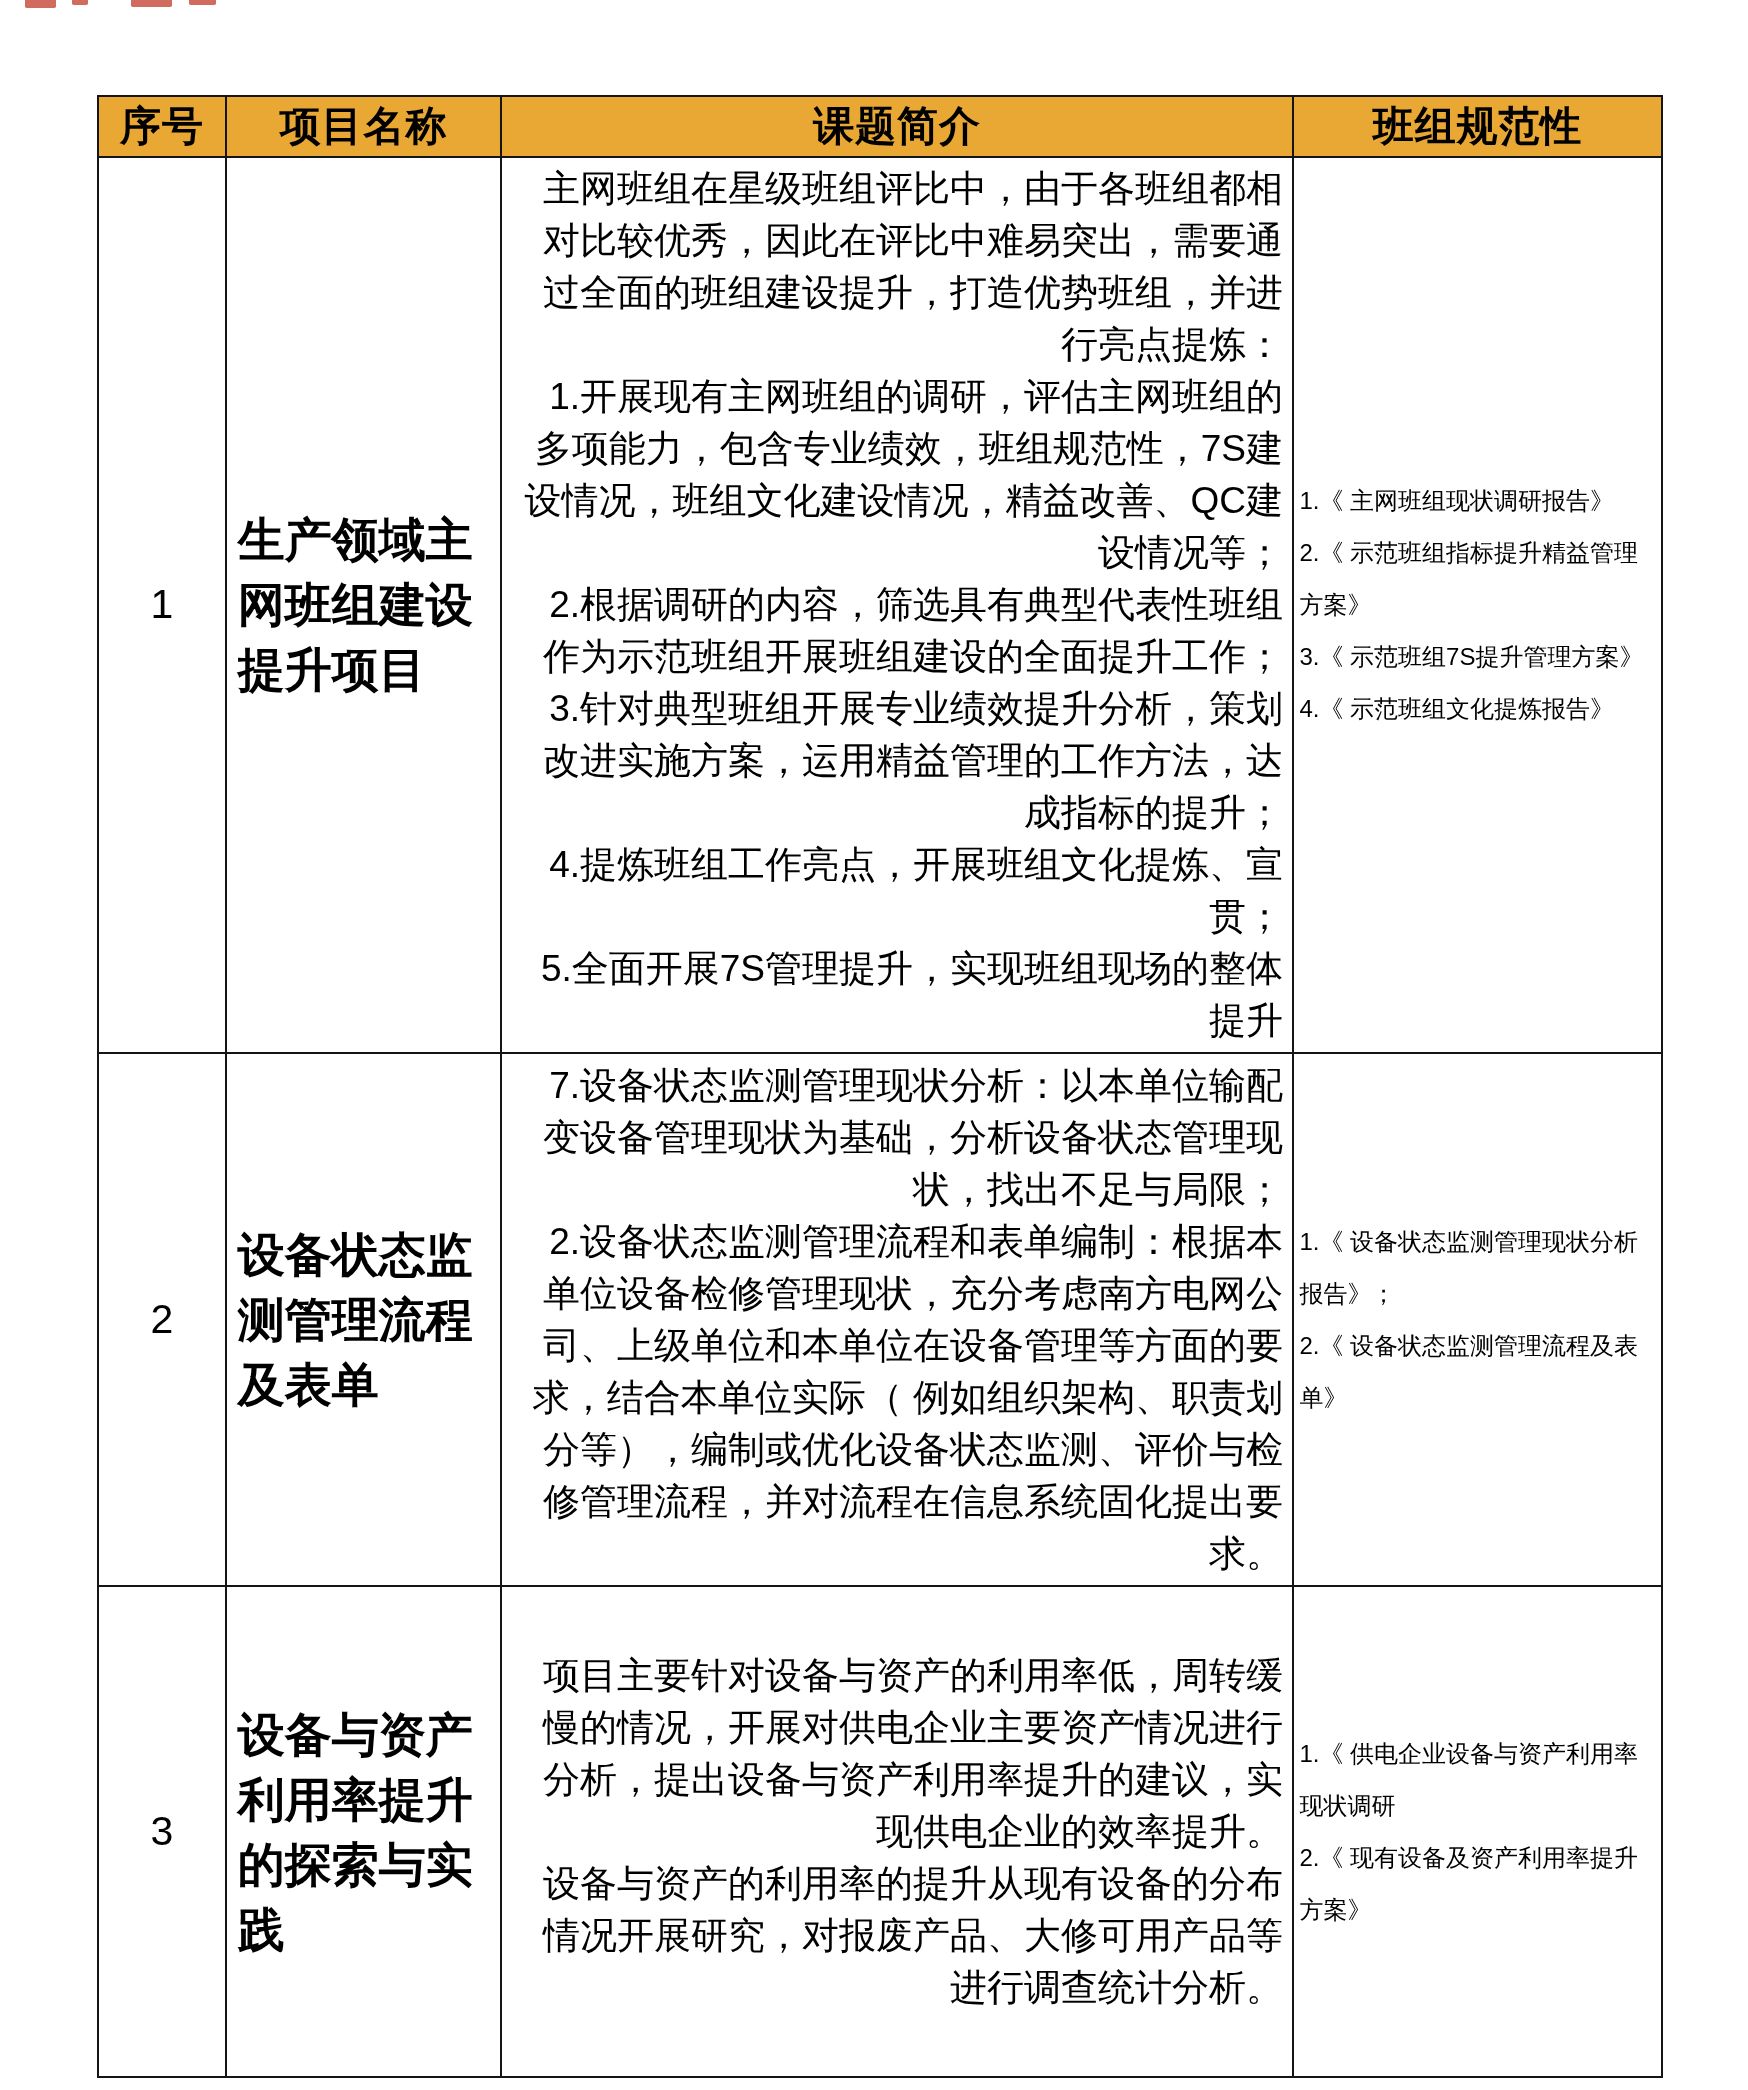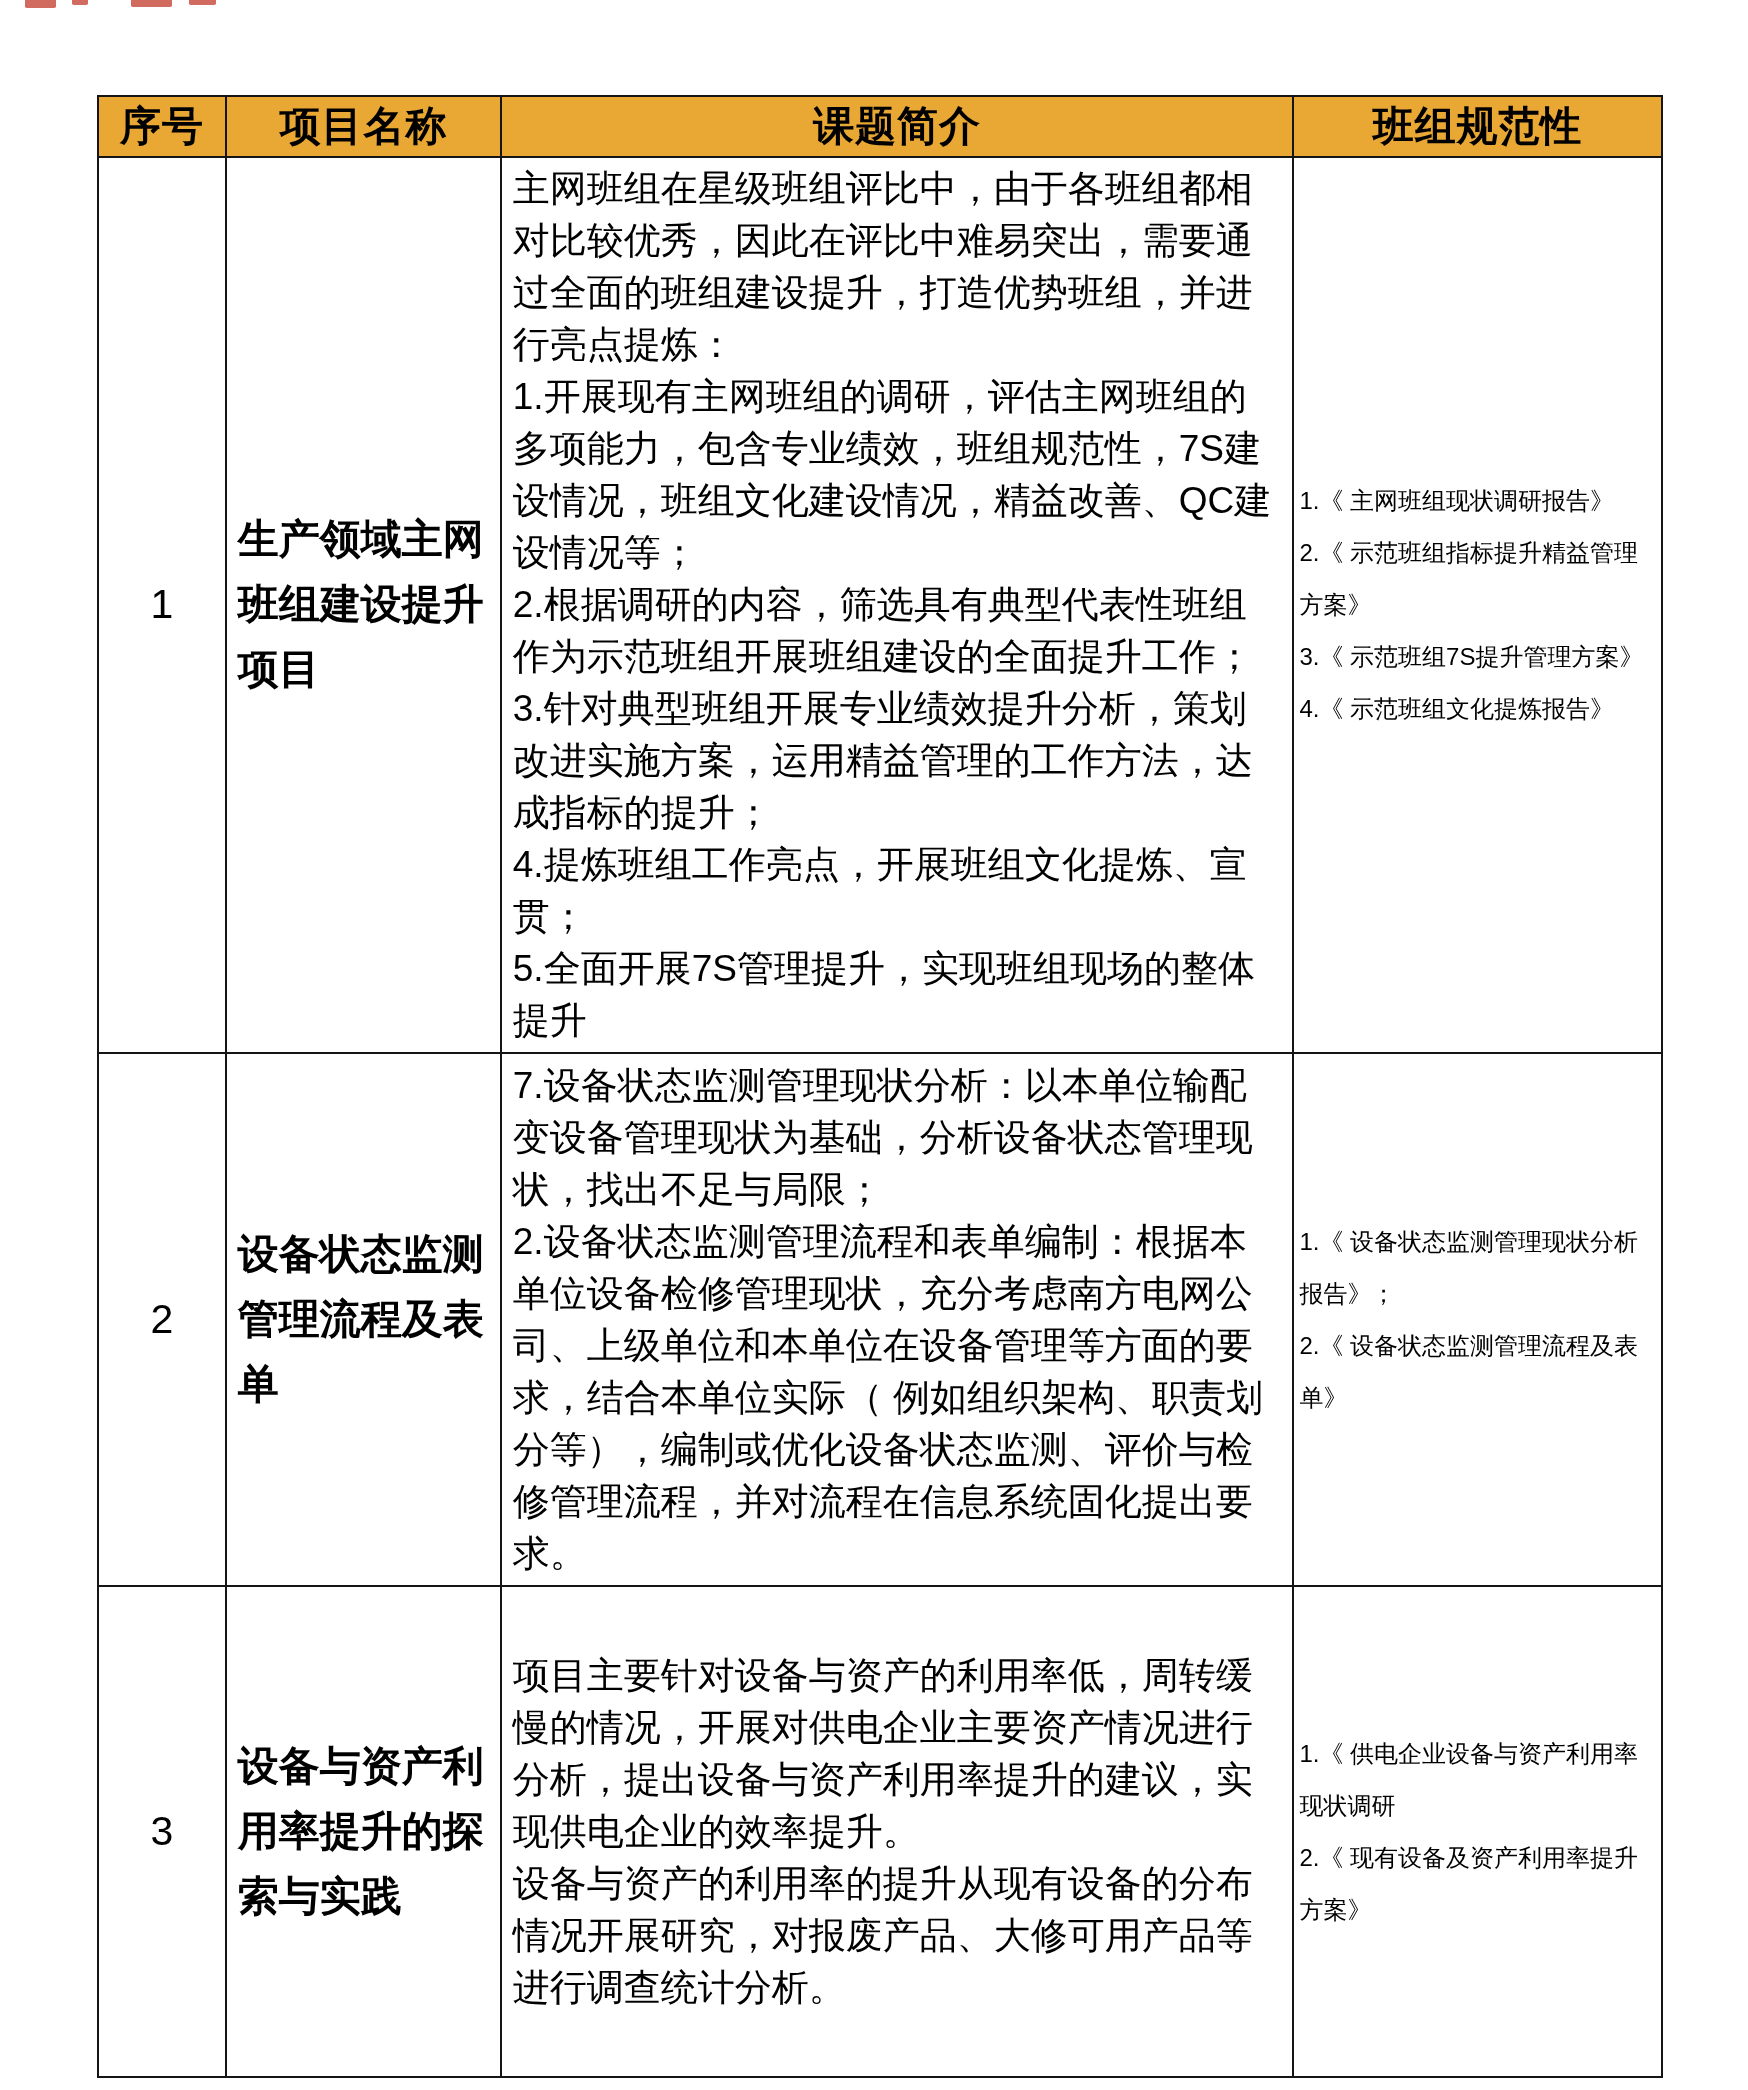--- a/index.html
+++ b/index.html
@@ -68,32 +68,32 @@
   tr.row-1{height:887px;}
   tr.row-2{height:531px;}
   tr.row-3{height:491px;}
 
   td.no{
     text-align:center;
     font-size:41px;
     padding:0 3.6px;
   }
   td.name{
-    font-size:41px;
+    font-size:47px;
     font-weight:bold;
     line-height:65px;
     padding:3.6px 10.8px;
     text-align:left;
   }
   td.brief{
     font-size:37px;
     line-height:52px;
     padding:5.4px 9px 5.4px 10.8px;
     white-space:pre-line;
-    text-align:left;
+    text-align:right;
   }
   td.outcome{
     font-size:24px;
     line-height:52px;
     padding:5.4px 5.4px;
     white-space:pre-line;
     text-align:left;
   }
 </style>
 </head>

